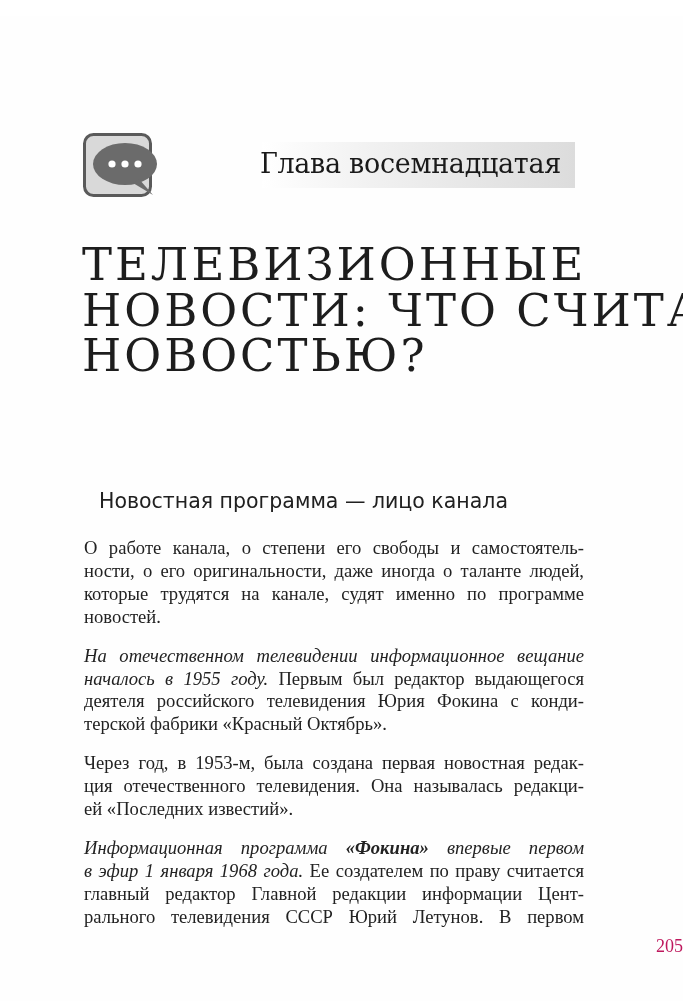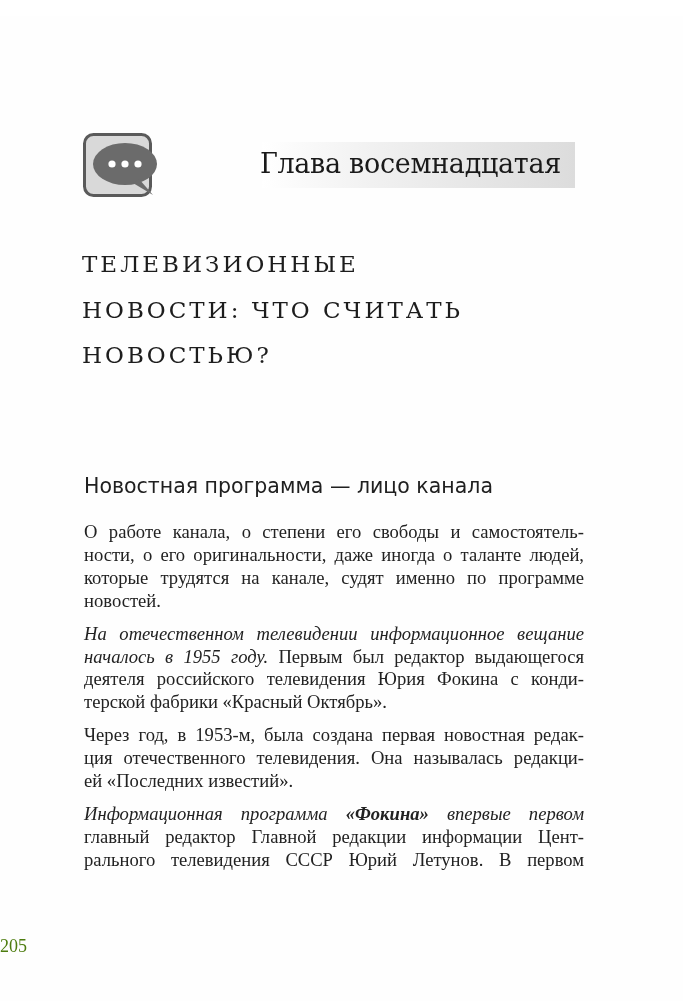--- a/index.html
+++ b/index.html
@@ -51,52 +51,52 @@
     }
     
     .chapter-title {
       position: absolute;
       left: 82px;
       top: 226px;
       width: 540px;
       margin: 0;
       font-family: "DejaVu Serif", serif;
       font-weight: normal;
-      font-size: 23px;
+      font-size: 45px;
       line-height: 45.5px;
       letter-spacing: 3px;
       color: #1d1d1d;
     }
     .chapter-title span { display: block; white-space: nowrap; }
     
     .section-heading {
       position: absolute;
       left: 84px;
       top: 456px;
-      margin: 0;
+      margin: 15px;
       font-family: "DejaVu Sans", sans-serif;
       font-weight: normal;
       font-size: 20.5px;
       line-height: 28px;
       color: #202020;
       white-space: nowrap;
     }
     
     .body-text {
       position: absolute;
       left: 84px;
       top: 505px;
       width: 500px;
       font-family: "Liberation Serif", serif;
       font-size: 18.6px;
       line-height: 22.9px;
       color: #222222;
     }
     .body-text p {
-      margin: 0 0 10px 0;
+      margin: 16px 0 10px 0;
       text-align: justify;
       -webkit-hyphens: manual;
       hyphens: manual;
     }
     .body-text .line {
       display: block;
       text-align: justify;
       text-align-last: justify;
       white-space: nowrap;
       overflow: visible;
@@ -104,24 +104,24 @@
     .body-text .line.last {
       text-align-last: left;
     }
     .body-text em { font-style: italic; }
     .body-text strong { font-weight: bold; }
     .page-number {
       position: absolute;
       left: 0;
       width: 683px;
       top: 920px;
-      text-align: left;
+      text-align: right;
       font-family: "Liberation Serif", serif;
       font-size: 18px;
-      color: #4d7c0f;
+      color: #be185d;
     }
   </style>
 </head>
 <body>
 
 <div class="page">
 
   <svg class="chapter-icon" viewBox="0 0 76 66" xmlns="http://www.w3.org/2000/svg">
     <rect x="1.5" y="1.5" width="66" height="61" rx="9" ry="9" fill="#d9d9d9" stroke="#5a5a5a" stroke-width="3"></rect>
     <ellipse cx="42" cy="31" rx="32" ry="21" fill="#6b6b6b"></ellipse>
@@ -156,20 +156,21 @@
       <span class="line">деятеля российского телевидения Юрия Фокина с конди-</span>
       <span class="line last">терской фабрики «Красный Октябрь».</span>
     </p>
     <p>
       <span class="line">Через год, в 1953-м, была создана первая новостная редак-</span>
       <span class="line">ция отечественного телевидения. Она называлась редакци-</span>
       <span class="line last">ей «Последних известий».</span>
     </p>
     <p>
       <span class="line"><em>Информационная программа </em><em><strong>«Фокина»</strong></em><em> впервые первом</em></span>
+      <span class="line"><em>в эфир 1 января 1968 года.</em><span> Ее создателем по праву считается</span></span>
       <span class="line">главный редактор Главной редакции информации Цент-</span>
       <span class="line">рального телевидения СССР Юрий Летунов. В первом</span>
     </p>
   </div>
 
   <div class="page-number">205</div>
 
 </div>
 
 </body></html>

